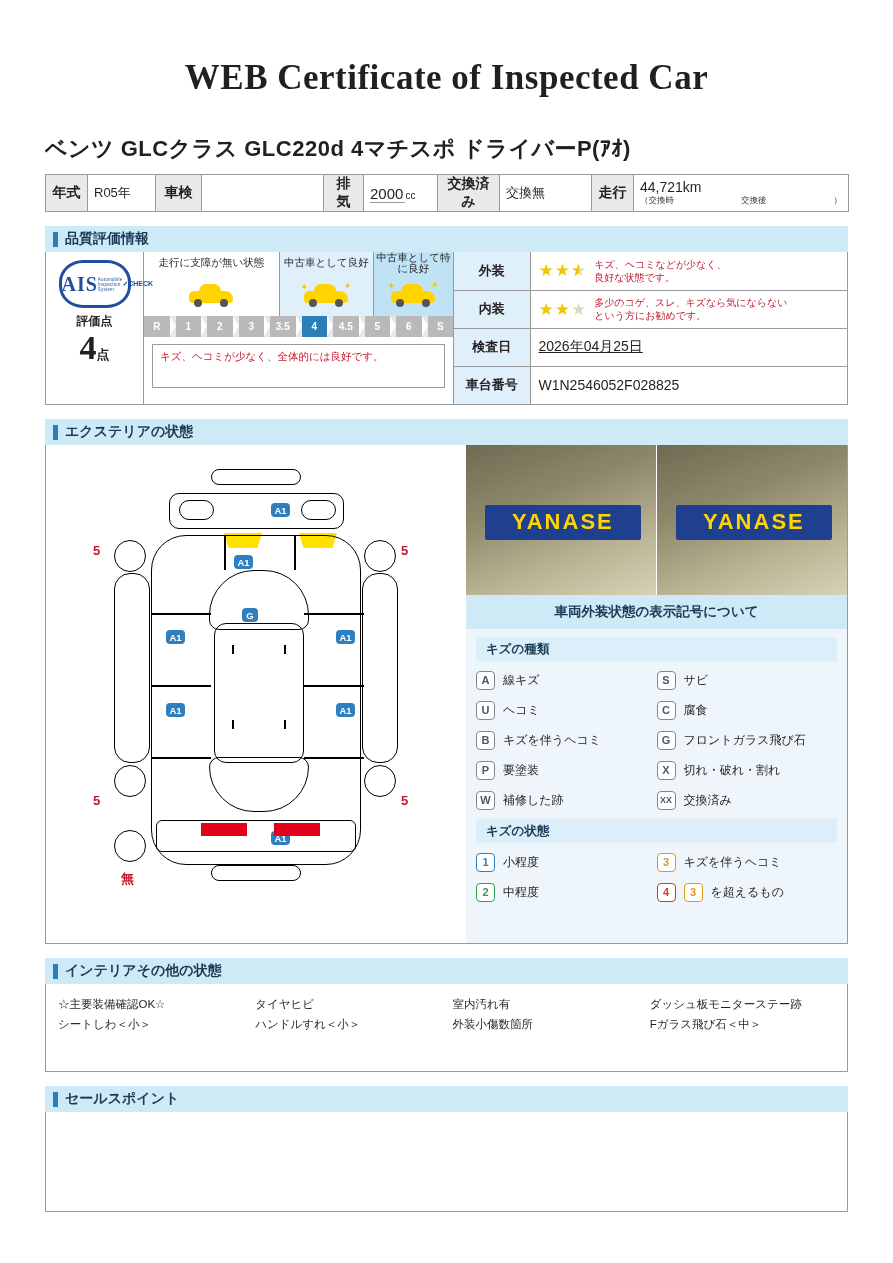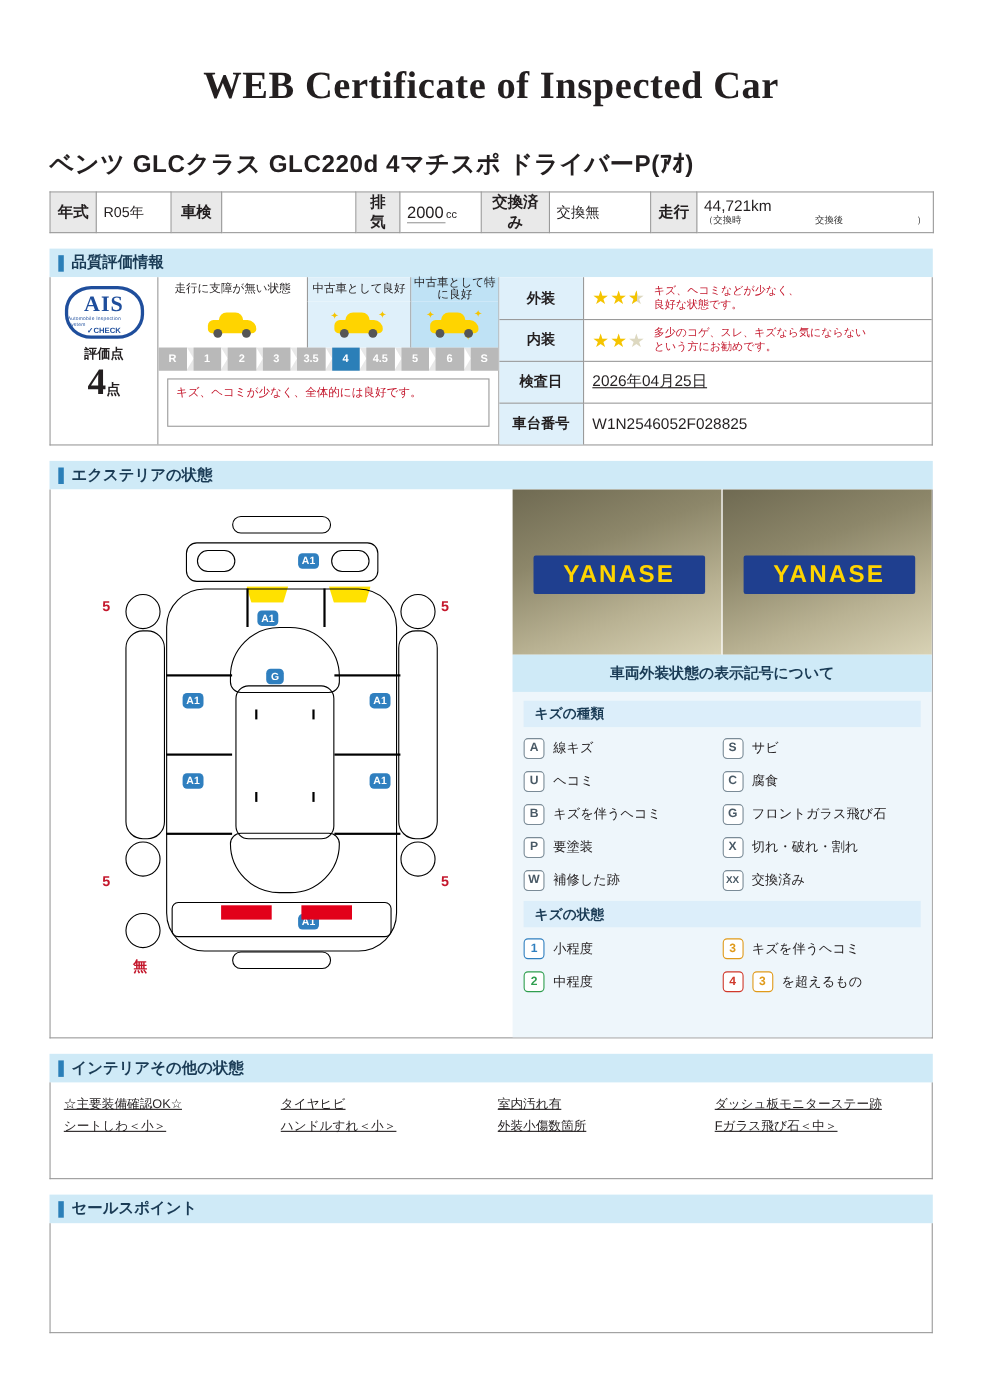--- a/index.html
+++ b/index.html
@@ -72,21 +72,21 @@
     display: flex;
     background: #fff;
   }
   .ais-col {
     width: 98px; border-right:1px solid #9a9a9a;
     display:flex; flex-direction:column; align-items:center; padding-top:8px;
   }
   .ais-badge {
     width: 72px; height: 48px; border-radius: 24px/22px;
     border: 3px solid #1f4e9c; background:#fff;
-    display:flex; flex-direction:column; align-items:center; justify-content:flex-end;
+    display:flex; flex-direction:row; align-items:center; justify-content:flex-start;
     color:#1f4e9c;
   }
   .ais-badge .ais-main { font-size: 20px; font-weight:700; letter-spacing:1px; line-height:1; font-family:"Liberation Serif", serif;}
   .ais-badge .ais-sub { font-size: 4.5px; letter-spacing:0.2px; }
   .ais-badge .ais-chk { font-size: 7px; font-weight:700; color:#1f4e9c; }
   .ais-score-lbl { font-size: 12px; font-weight:700; margin-top:5px; }
   .ais-score { font-size: 34px; font-weight:700; line-height:0.95; margin-top:2px; font-family:"Liberation Serif", serif;}
   .ais-score span { font-size: 13px; }
 
   .mid-col { width: 310px; border-right:1px solid #9a9a9a; }
@@ -189,21 +189,21 @@
     display:flex;align-items:center;justify-content:center;
   }
   .num5 { position:absolute; color:#c4172c; font-size:13px; font-weight:700; }
   .nomark { position:absolute; color:#c4172c; font-size:13px; font-weight:700; }
   .wheel { position:absolute; border:1.6px solid #000; border-radius:50%; width:32px;height:32px; }
   .ypatch { position:absolute; background:#ffe100; }
   .rpatch { position:absolute; background:#e2001a; }
 
   
   .notes-wrap { width:803px; border:1px solid #9a9a9a; border-top:none; height:88px; display:flex; padding:10px 0 0 12px; font-size:11.5px; color:#231f20;}
-  .notes-col { width:25%; line-height:1.75;text-decoration:underline; }
+  .notes-col { width:25%; line-height:1.75; }
 
   .sales-wrap { width:803px; border:1px solid #9a9a9a; border-top:none; height:100px; margin-bottom:20px;}
 </style>
 </head>
 <body>
 
 <div class="page">
 
   <div class="doc-title">WEB Certificate of Inspected Car</div>
 

